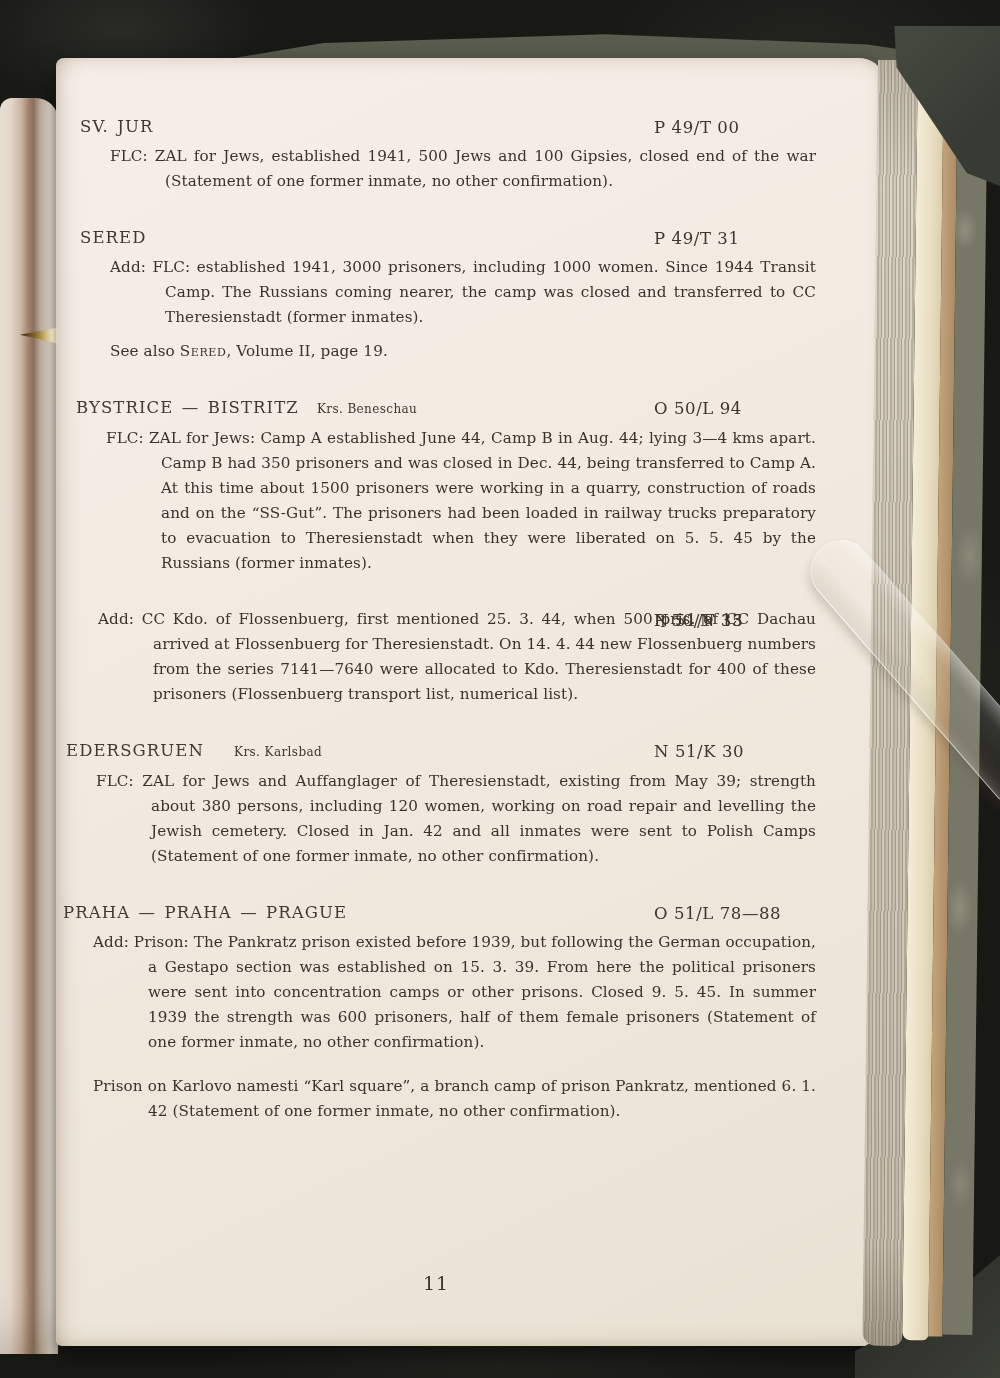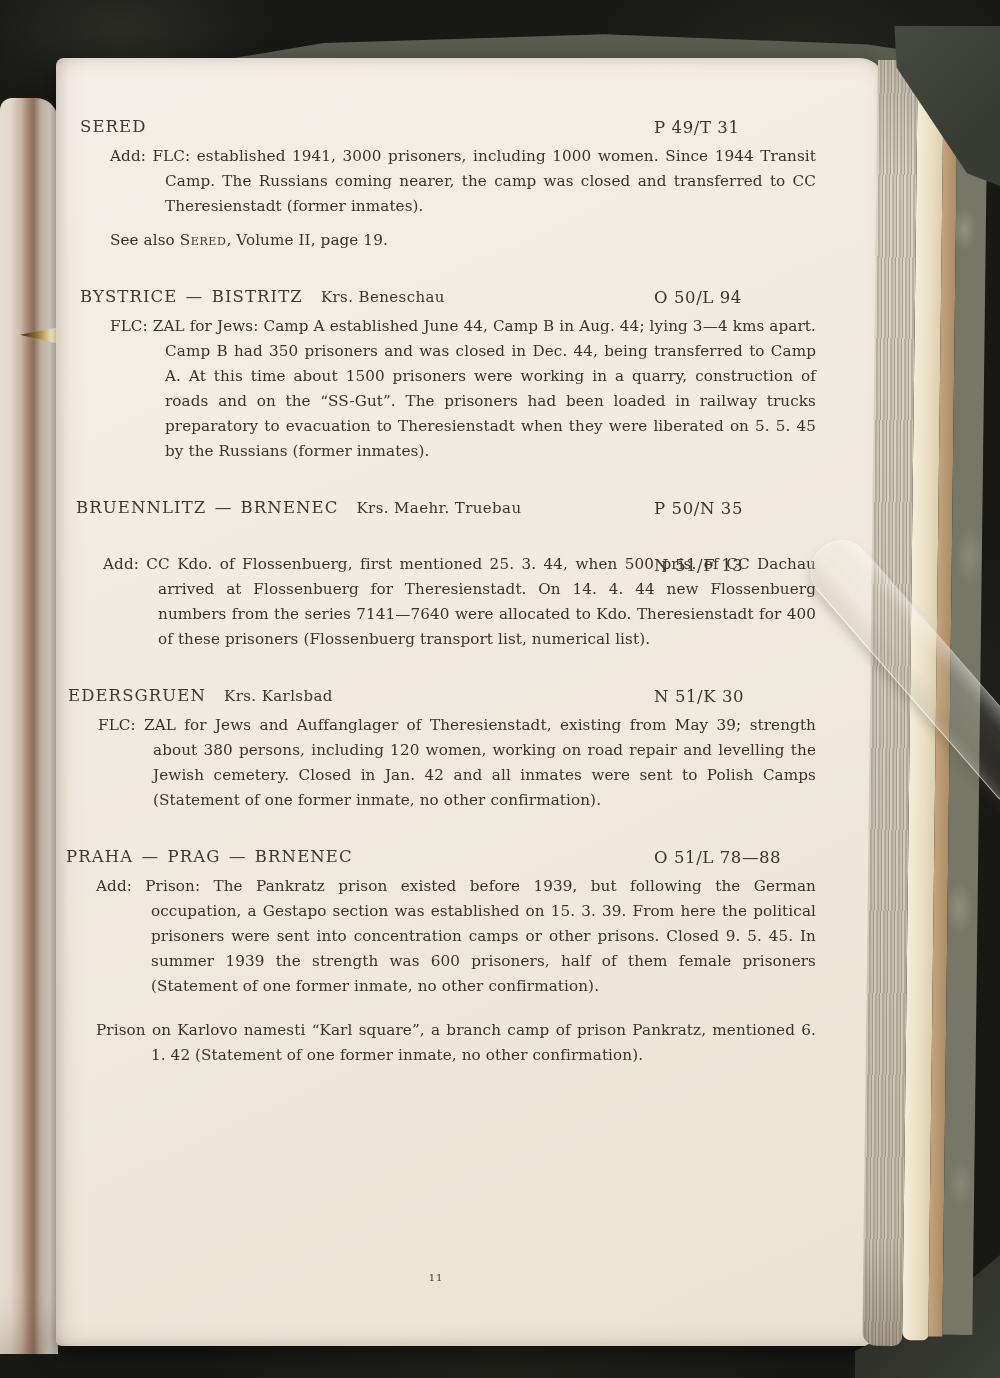--- a/index.html
+++ b/index.html
@@ -121,55 +121,64 @@
   .entry:nth-of-type(5){--dx:8px;}
   .entry:nth-of-type(6){--dx:6px;}
   .entry:nth-of-type(7){--dx:3px;}
   .entry:nth-of-type(8){--dx:0px;}
   .hrow{position:relative;margin-bottom:4px;line-height:26px;}
   .hgroup{margin-left:calc(4px + var(--dx));}
   .hname{
     font-size:16.5px;letter-spacing:1.1px;color:#403a32;
     word-spacing:2px;
   }
-  .krs{font-size:15px;margin-left:18px;letter-spacing:.4px;color:#3c362f;}
-  .entry:nth-of-type(6) .krs{margin-left:41px;font-style:italic;}
+  .krs{font-size:12px;margin-left:18px;letter-spacing:.4px;color:#3c362f;}
+  .entry:nth-of-type(6) .krs{margin-left:30px;}
   .code{
     position:absolute;left:598px;top:1px;
     font-size:16.5px;letter-spacing:.6px;color:#3c362f;white-space:nowrap;
   }
   .body{margin-left:calc(34px + var(--dx));width:calc(726px - var(--dx));}
   .body p{
     margin:0;padding-left:55px;text-indent:-55px;
     font-size:15.2px;line-height:25px;text-align:justify;
     letter-spacing:.1px;color:#39332c;
   }
   .body p + p{margin-top:19px;}
   .see{
     margin:9px 0 0 0 !important;padding-left:55px;text-indent:-55px;
     font-size:15.2px;line-height:25px;letter-spacing:.1px;text-align:left;
   }
   .sc{font-variant:small-caps;letter-spacing:.6px;}
   .page-number{
     position:absolute;left:340px;top:1214px;width:80px;z-index:4;
-    text-align:center;font-size:10px;letter-spacing:1px;color:#3c362f;
+    text-align:center;font-size:19px;letter-spacing:1px;color:#3c362f;
   }
 </style>
 </head>
 <body>
 
 <div class="backdrop"></div>
 <div class="cover-top"></div>
 <div class="facing-edge"></div>
 <div class="gold-notch"></div>
 
 <div class="page">
 
   <div class="content">
 
+    <section class="entry">
+      <div class="hrow">
+        <span class="hgroup"><span class="hname">SV. JUR</span></span>
+        <span class="code">P 49/T 00</span>
+      </div>
+      <div class="body">
+        <p>FLC: ZAL for Jews, established 1941, 500 Jews and 100 Gipsies, closed end of the war (Statement of one former inmate, no other confirmation).</p>
+      </div>
+    </section>
 
     <section class="entry">
       <div class="hrow">
         <span class="hgroup"><span class="hname">SERED</span></span>
         <span class="code">P 49/T 31</span>
       </div>
       <div class="body">
         <p>Add: FLC: established 1941, 3000 prisoners, including 1000 women. Since 1944 Transit Camp. The Russians coming nearer, the camp was closed and transferred to CC Theresienstadt (former inmates).</p>
         <p class="see"><span>See also </span><span class="sc">Sered</span><span>, Volume II, page 19.</span></p>
       </div>
@@ -180,21 +189,20 @@
         <span class="hgroup"><span class="hname">BYSTRICE — BISTRITZ</span><span class="krs">Krs. Beneschau</span></span>
         <span class="code">O 50/L 94</span>
       </div>
       <div class="body">
         <p>FLC: ZAL for Jews: Camp A established June 44, Camp B in Aug. 44; lying 3—4 kms apart. Camp B had 350 prisoners and was closed in Dec. 44, being transferred to Camp A. At this time about 1500 prisoners were working in a quarry, construction of roads and on the “SS-Gut”. The prisoners had been loaded in railway trucks preparatory to evacuation to Theresienstadt when they were liberated on 5. 5. 45 by the Russians (former inmates).</p>
       </div>
     </section>
 
     <section class="entry">
       <div class="hrow">
-        <span class="hgroup"><span class="hname">BRUENNLITZ — BRNENEC</span><span class="krs">Krs. Maehr. Truebau</span></span>
         <span class="code">P 50/N 35</span>
       </div>
     </section>
 
     <section class="entry">
       <div class="hrow">
         <span class="code">N 51/F 13</span>
       </div>
       <div class="body">
         <p>Add: CC Kdo. of Flossenbuerg, first mentioned 25. 3. 44, when 500 pris. of CC Dachau arrived at Flossenbuerg for Theresienstadt.  On 14. 4. 44 new Flossenbuerg numbers from the series 7141—7640 were allocated to Kdo. Theresienstadt for 400 of these prisoners (Flossenbuerg transport list, numerical list).</p>
@@ -206,21 +214,21 @@
         <span class="hgroup"><span class="hname">EDERSGRUEN</span><span class="krs">Krs. Karlsbad</span></span>
         <span class="code">N 51/K 30</span>
       </div>
       <div class="body">
         <p>FLC: ZAL for Jews and Auffanglager of Theresienstadt, existing from May 39; strength about 380 persons, including 120 women, working on road repair and levelling the Jewish cemetery.  Closed in Jan. 42 and all inmates were sent to Polish Camps (Statement of one former inmate, no other confirmation).</p>
       </div>
     </section>
 
     <section class="entry">
       <div class="hrow">
-        <span class="hgroup"><span class="hname">PRAHA — PRAG — BRNENEC</span></span>
+        <span class="hgroup"><span class="hname">PRAHA — PRAHA — PRAGUE</span></span>
         <span class="code">O 51/L 78—88</span>
       </div>
       <div class="body">
         <p>Add: Prison: The Pankratz prison existed before 1939, but following the German occupation, a Gestapo section was established on 15. 3. 39.  From here the political prisoners were sent into concentration camps or other prisons.  Closed 9. 5. 45.  In summer 1939 the strength was 600 prisoners, half of them female prisoners (Statement of one former inmate, no other confirmation).</p>
         <p>Prison on Karlovo namesti “Karl square”, a branch camp of prison Pankratz, mentioned 6. 1. 42 (Statement of one former inmate, no other confirmation).</p>
       </div>
     </section>
 
   </div>
 

